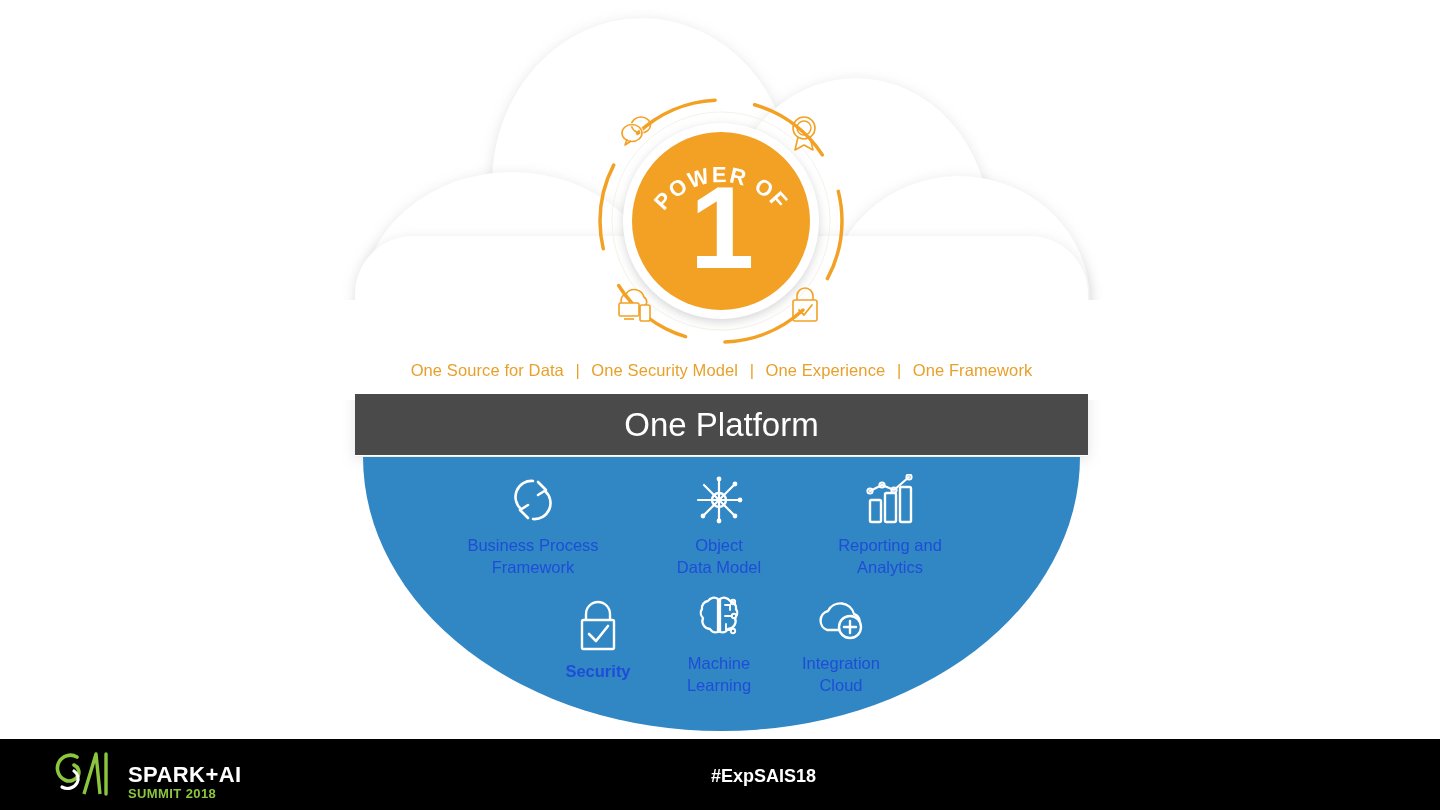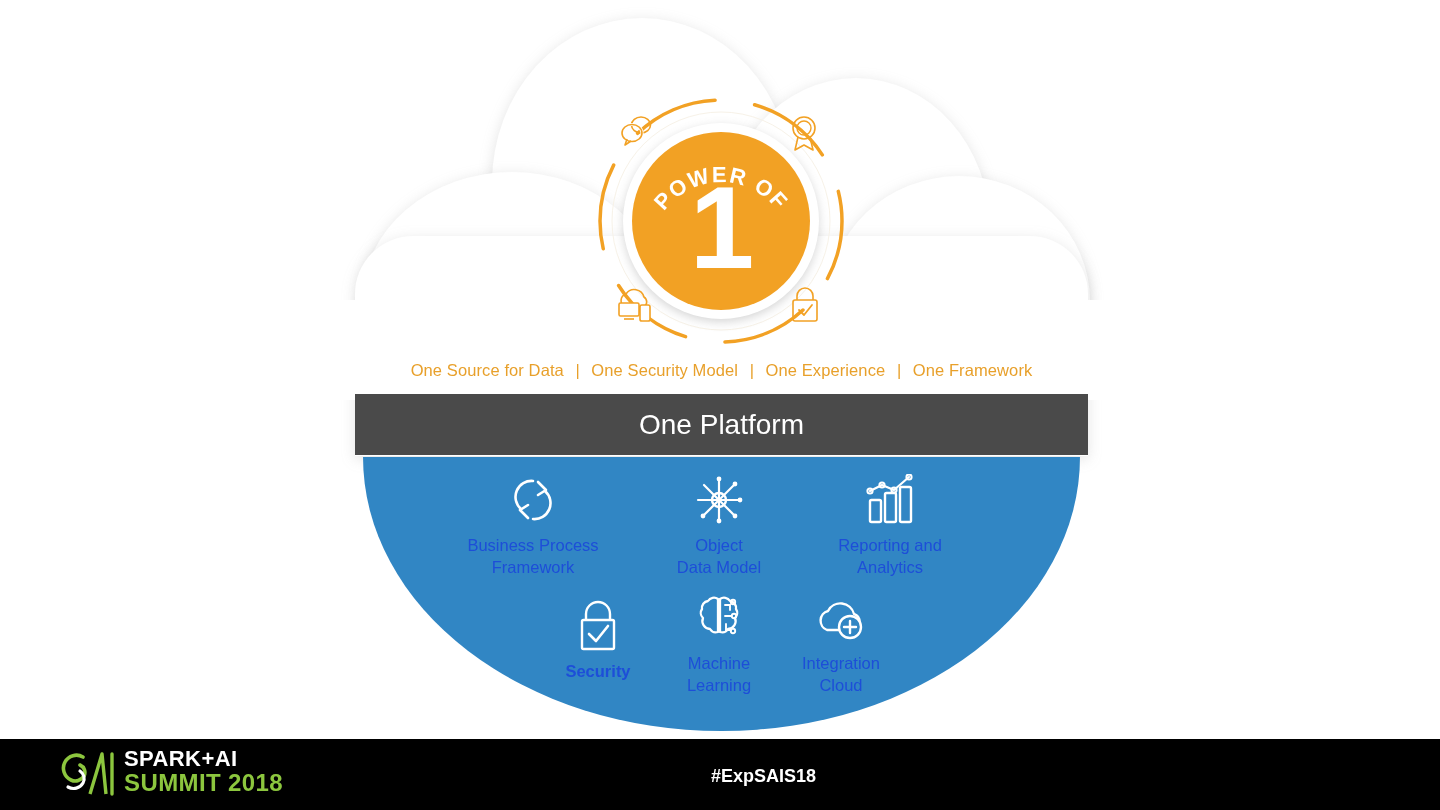--- a/index.html
+++ b/index.html
@@ -80,21 +80,21 @@
   #tagline .item { letter-spacing: 0.1px; }
 
   
   #platform-band {
     position: absolute; left: 355px; top: 394px;
     width: 733px; height: 61px;
     background: #4A4A4A;
     display: flex; align-items: center; justify-content: center;
   }
   #platform-band-label {
-    color: #ffffff; font-size: 28px; line-height: 1;
+    color: #ffffff; font-size: 33px; line-height: 1;
   }
 
   
   #blue-region {
     position: absolute; left: 363px; top: 457px;
     width: 717px; height: 274px;
     background: #3186C4;
     border-radius: 0 0 358px 358px / 0 0 274px 274px;
     overflow: hidden;
   }
@@ -126,32 +126,32 @@
   #cap-ml  { left: 272px; top: 132px; }
   #cap-ic  { left: 394px; top: 132px; }
 
   
   #footer-bar {
     position: absolute; left: 0; top: 739px;
     width: 1440px; height: 71px;
     background: #000000;
   }
   #summit-logo {
-    position: absolute; left: 52px; top: 748px;
-    display: flex; align-items: flex-start; 
+    position: absolute; left: 46px; top: 748px;
+    display: flex; align-items: flex-end; gap: 10px;
   }
   #summit-wordmark { line-height: 1; }
   #summit-line1 {
     display: block;
     color: #ffffff; font-size: 22px; font-weight: bold;
     letter-spacing: 0.4px;
   }
   #summit-line2 {
     display: block;
-    color: #8CC63E; font-size: 24px; font-weight: bold;
+    color: #8CC63E; font-size: 13px; font-weight: bold;
     letter-spacing: 0.4px; margin-top: 1px;
   }
   #hashtag {
     position: absolute; left: 0; top: 766px;
     width: 1527px; text-align: center;
     color: #ffffff; font-size: 18px; font-weight: bold;
   }
 </style>
 </head>
 <body>

